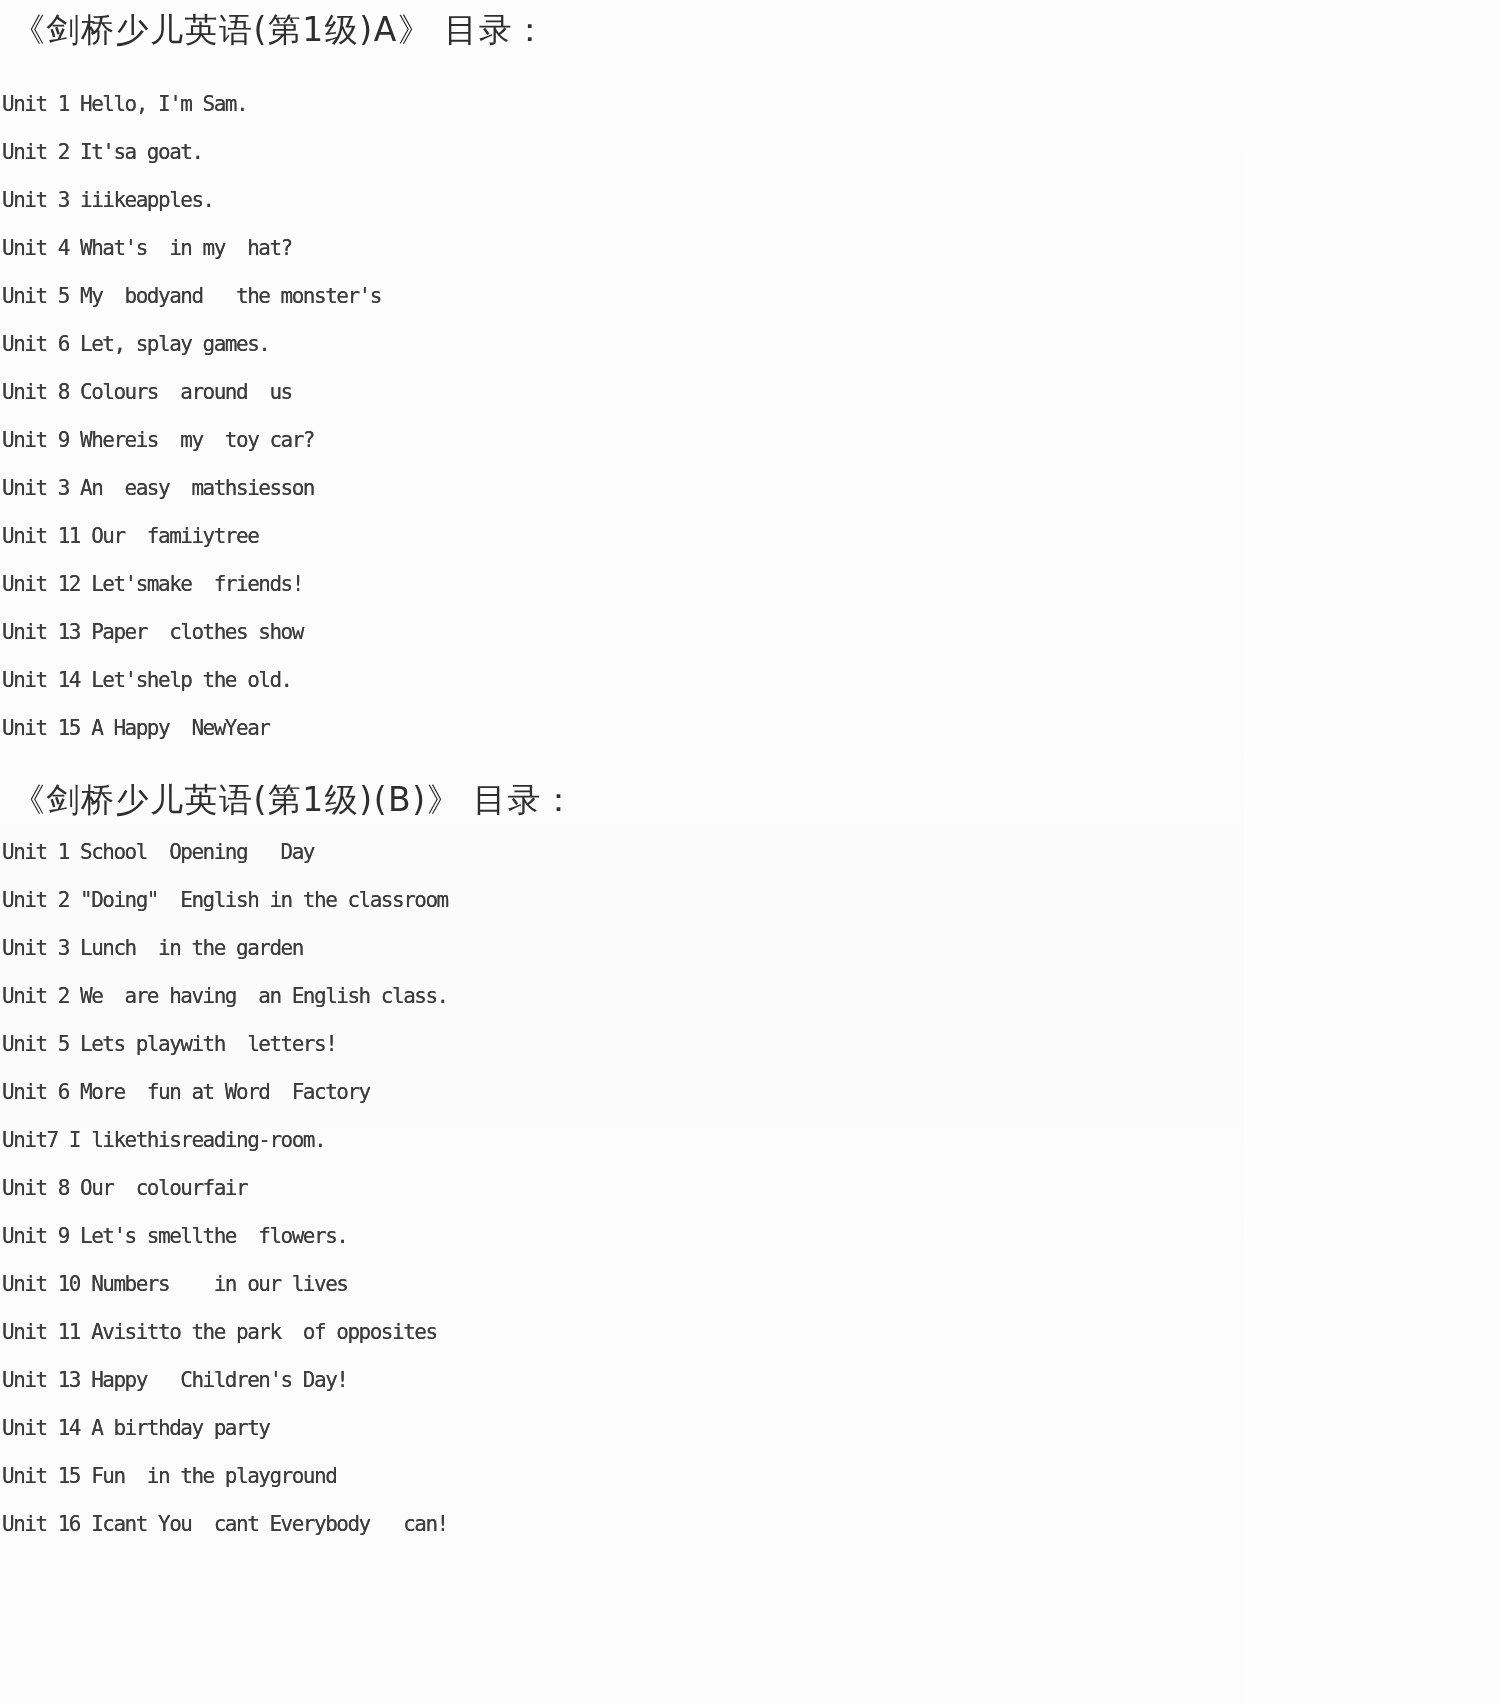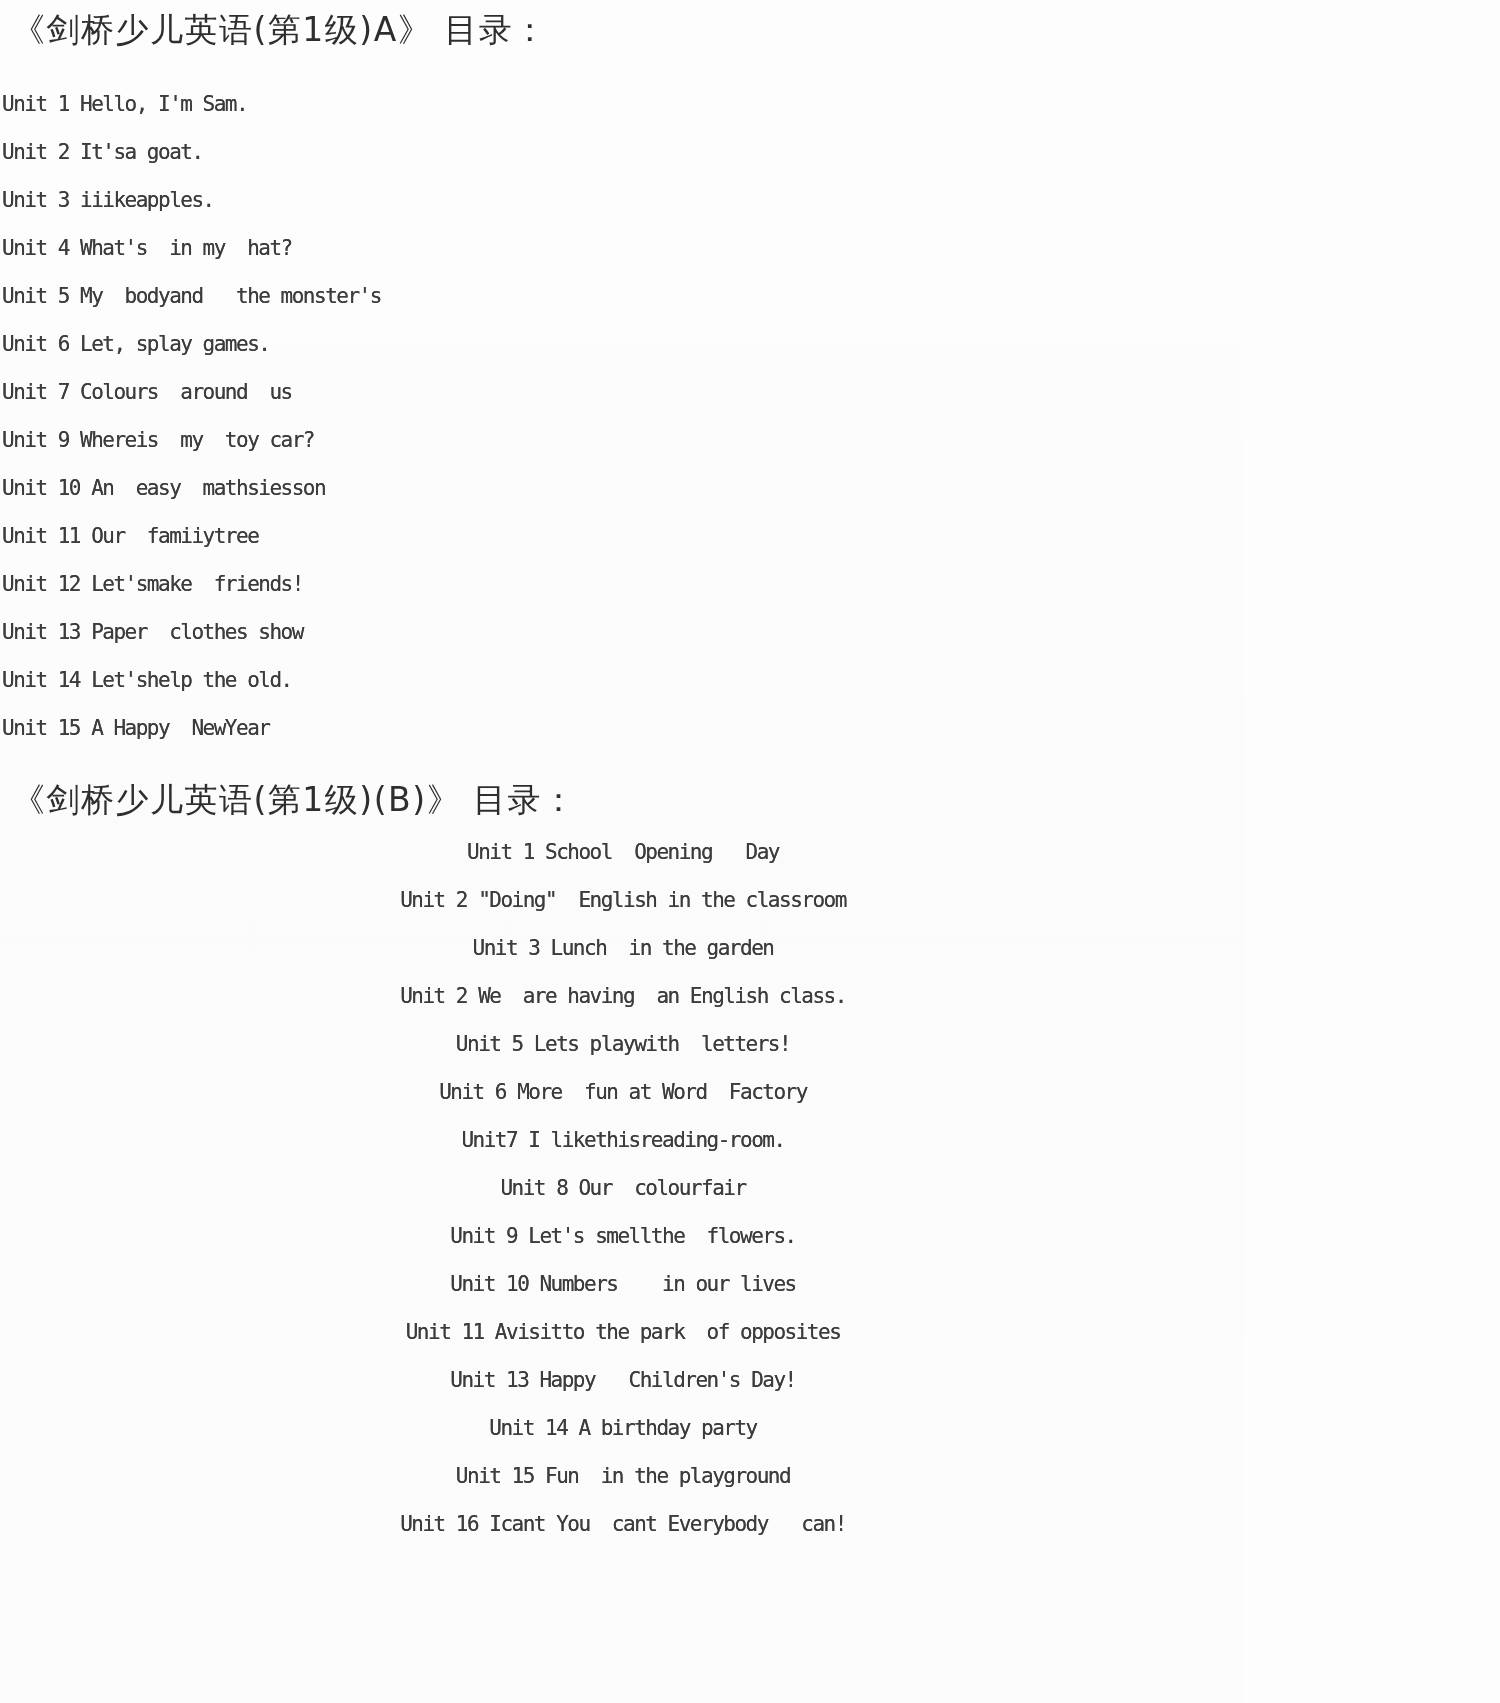--- a/index.html
+++ b/index.html
@@ -34,21 +34,20 @@
   }
   .unit-list {
     margin: 0;
     padding: 0;
   }
   .unit-list-a {
     margin-top: 28px;
   }
   .unit-list-b {
     margin-top: 6px;
-    text-align: center;
   }
   .unit-line {
     font-size: 21px;
     font-weight: 400;
     line-height: 48px;
     letter-spacing: -1.5px;
     white-space: pre;      
     color: #3c3c3c;
     text-shadow: 0 0 0.4px #5a5a5a; 
   }
@@ -60,23 +59,23 @@
 
   <h1 class="cjk-title title-a">《剑桥少儿英语(第1级)A》 目录：</h1>
 
   <div class="unit-list unit-list-a">
       <div class="unit-line">Unit 1 Hello, I'm Sam.</div>
       <div class="unit-line">Unit 2 It'sa goat.</div>
       <div class="unit-line">Unit 3 iiikeapples.</div>
       <div class="unit-line">Unit 4 What's  in my  hat?</div>
       <div class="unit-line">Unit 5 My  bodyand   the monster's</div>
       <div class="unit-line">Unit 6 Let, splay games.</div>
-      <div class="unit-line">Unit 7 Colours  around  us</div>
+      <div class="unit-line">Unit 8 Colours  around  us</div>
       <div class="unit-line">Unit 9 Whereis  my  toy car?</div>
-      <div class="unit-line">Unit 10 An  easy  mathsiesson</div>
+      <div class="unit-line">Unit 3 An  easy  mathsiesson</div>
       <div class="unit-line">Unit 11 Our  famiiytree</div>
       <div class="unit-line">Unit 12 Let'smake  friends!</div>
       <div class="unit-line">Unit 13 Paper  clothes show</div>
       <div class="unit-line">Unit 14 Let'shelp the old.</div>
       <div class="unit-line">Unit 15 A Happy  NewYear</div>
     </div>
 
   <h1 class="cjk-title title-b">《剑桥少儿英语(第1级)(B)》 目录：</h1>
 
   <div class="unit-list unit-list-b">

